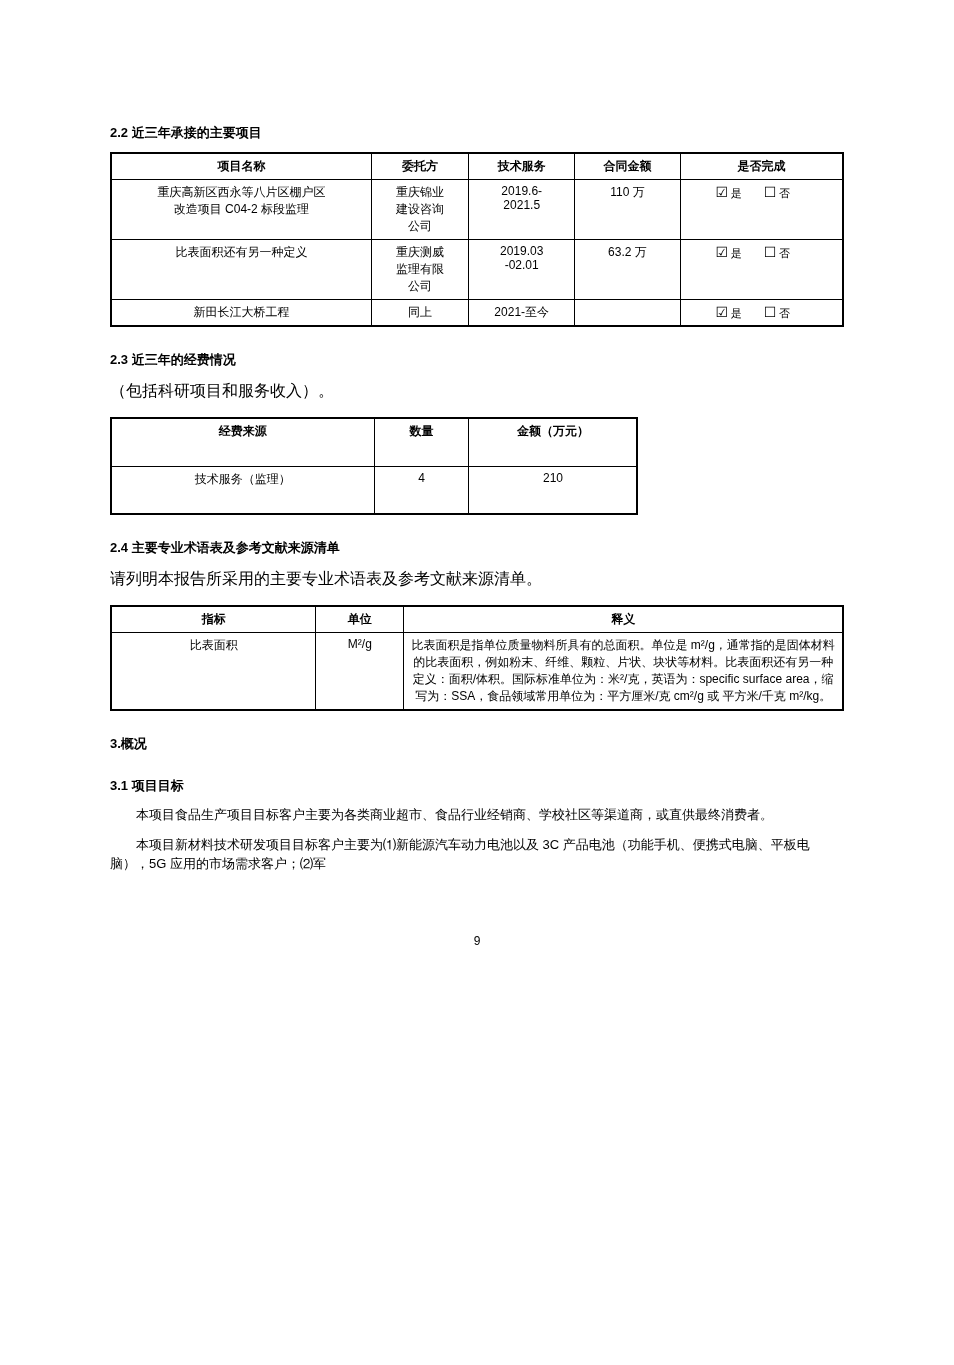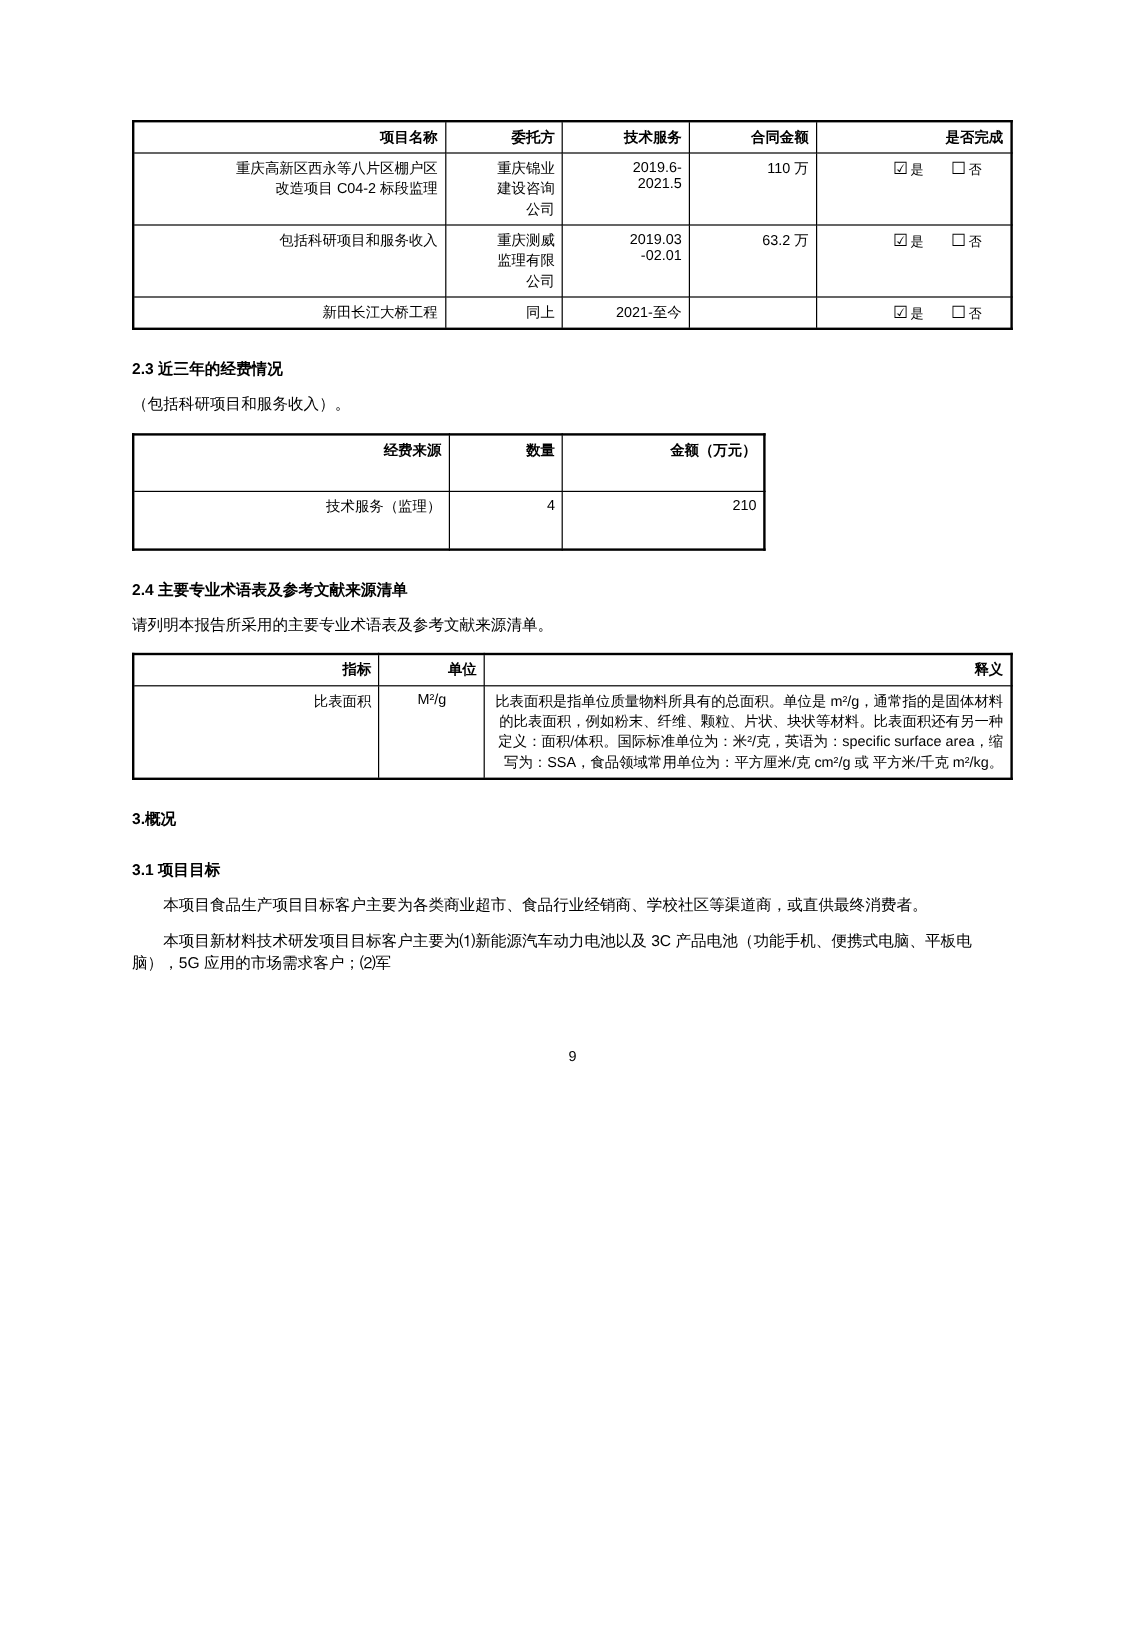--- a/index.html
+++ b/index.html
@@ -15,36 +15,36 @@
     padding: 100px 110px 80px 110px;
   }
   .section-title {
     font-weight: bold;
     margin: 24px 0 10px 0;
     font-size: 13px;
   }
   .body-text {
     margin: 8px 0 14px 0;
     line-height: 1.5;
-    font-size: 13px;
+    font-size: 16px;
   }
   table {
     border-collapse: collapse;
     width: 100%;
     margin: 0 0 16px 0;
   }
   table.thick-border {
     border: 2.5px solid #000;
   }
   table.thick-border th,
   table.thick-border td {
     border: 1px solid #000;
     padding: 4px 6px;
     font-size: 12px;
-    text-align: right;
+    text-align: center;
     vertical-align: top;
   }
   table.thick-border th {
     font-weight: bold;
   }
   .cb {
     font-family: "Segoe UI Symbol","Apple Symbols",sans-serif;
     font-size: 14px;
     display: inline-block;
     min-width: 14px;
@@ -73,20 +73,21 @@
     margin-top: 60px;
     text-align: center;
     font-size: 12px;
   }
 </style>
 </head>
 <body>
 
 <div class="page">
 
+  <div class="section-title">2.2  近三年承接的主要项目</div>
 
   <table class="thick-border">
     <thead>
       <tr>
         <th style="width:32%">项目名称</th>
         <th style="width:12%">委托方</th>
         <th style="width:13%">技术服务</th>
         <th style="width:13%">合同金额</th>
         <th style="width:20%">是否完成</th>
       </tr>
@@ -96,21 +97,21 @@
         <td>重庆高新区西永等八片区棚户区<br>改造项目 C04-2 标段监理</td>
         <td>重庆锦业<br>建设咨询<br>公司</td>
         <td>2019.6-<br>2021.5</td>
         <td>110 万</td>
         <td class="checkcell">
           <span class="group"><span class="cb">☑</span><span class="lbl">是</span></span>
           <span class="group"><span class="cb">☐</span><span class="lbl">否</span></span>
         </td>
       </tr>
       <tr>
-        <td>包括科研项目和服务收入</td>
+        <td>比表面积还有另一种定义</td>
         <td>重庆测威<br>监理有限<br>公司</td>
         <td>2019.03<br>-02.01</td>
         <td>63.2 万</td>
         <td class="checkcell">
           <span class="group"><span class="cb">☑</span><span class="lbl">是</span></span>
           <span class="group"><span class="cb">☐</span><span class="lbl">否</span></span>
         </td>
       </tr>
       <tr>
         <td>新田长江大桥工程</td>

